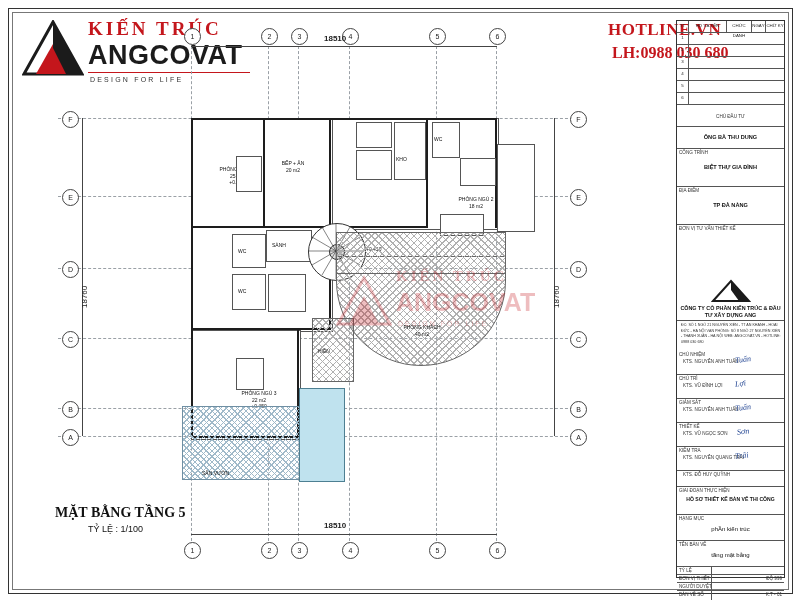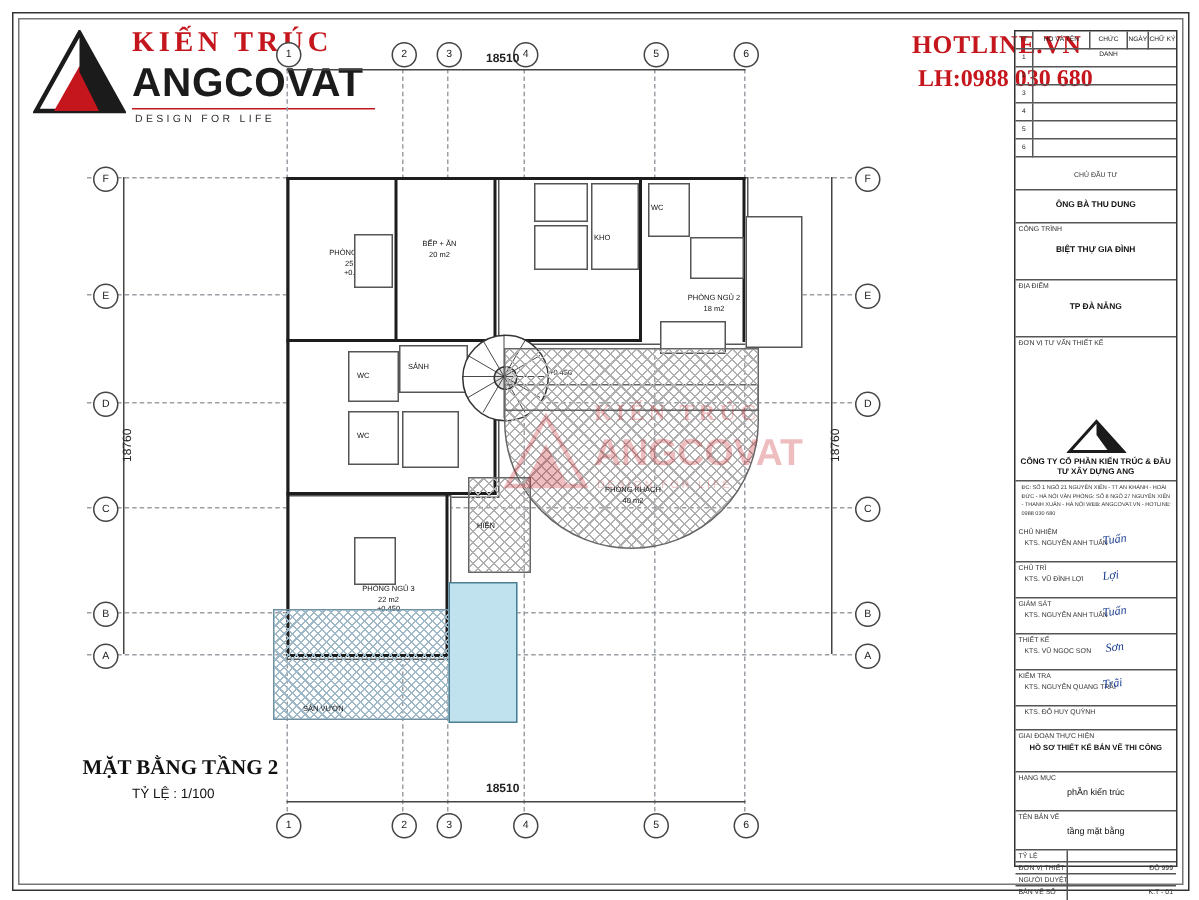--- a/index.html
+++ b/index.html
@@ -239,21 +239,21 @@
       <svg class="wm-tri" viewBox="0 0 56 54">
         <polygon points="2,50 28,4 54,50" fill="none" stroke="#c4161c" stroke-width="3"></polygon>
         <polygon points="13,50 28,22 43,50" fill="#c4161c"></polygon>
       </svg>
       <div class="wm-t1">KIẾN TRÚC</div>
       <div class="wm-t2">ANGCOVAT</div>
       <div class="wm-t3">DESIGN FOR LIFE</div>
     </div>
   </div>
 
-  <div class="plan-title">MẶT BẰNG TẦNG 2</div>
+  <div class="plan-title">MẶT BẰNG TẦNG 5</div>
   <div class="plan-scale">TỶ LỆ : 1/100</div>
 
   <div class="tb">
 
     <div class="grid-head">
       <div class="c" style="left:0;top:0;width:12px;height:12px;">TT</div>
       <div class="c" style="left:12px;top:0;width:38px;height:12px;">HỌ VÀ TÊN</div>
       <div class="c" style="left:50px;top:0;width:25px;height:12px;">CHỨC DANH</div>
       <div class="c" style="left:75px;top:0;width:14px;height:12px;">NGÀY</div>
       <div class="c" style="left:89px;top:0;width:18px;height:12px;border-right:none;">CHỮ KÝ</div>

